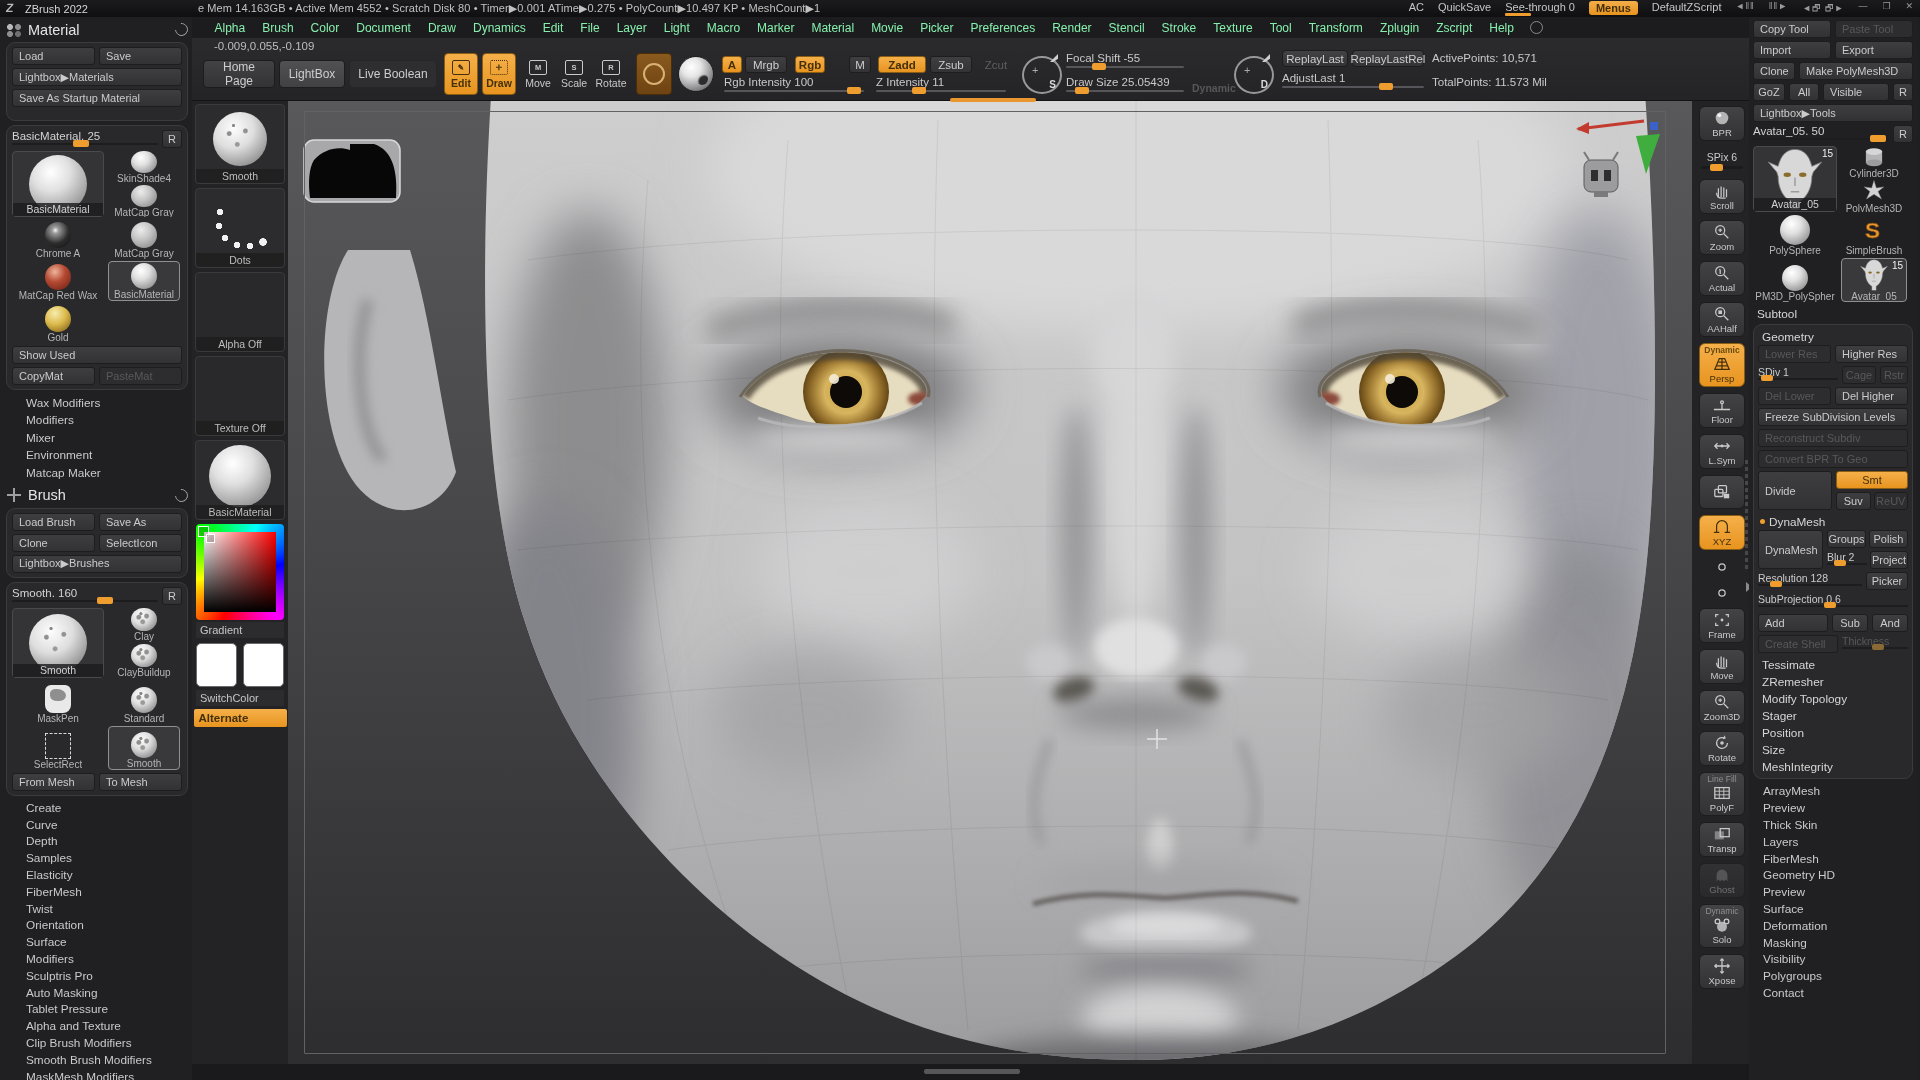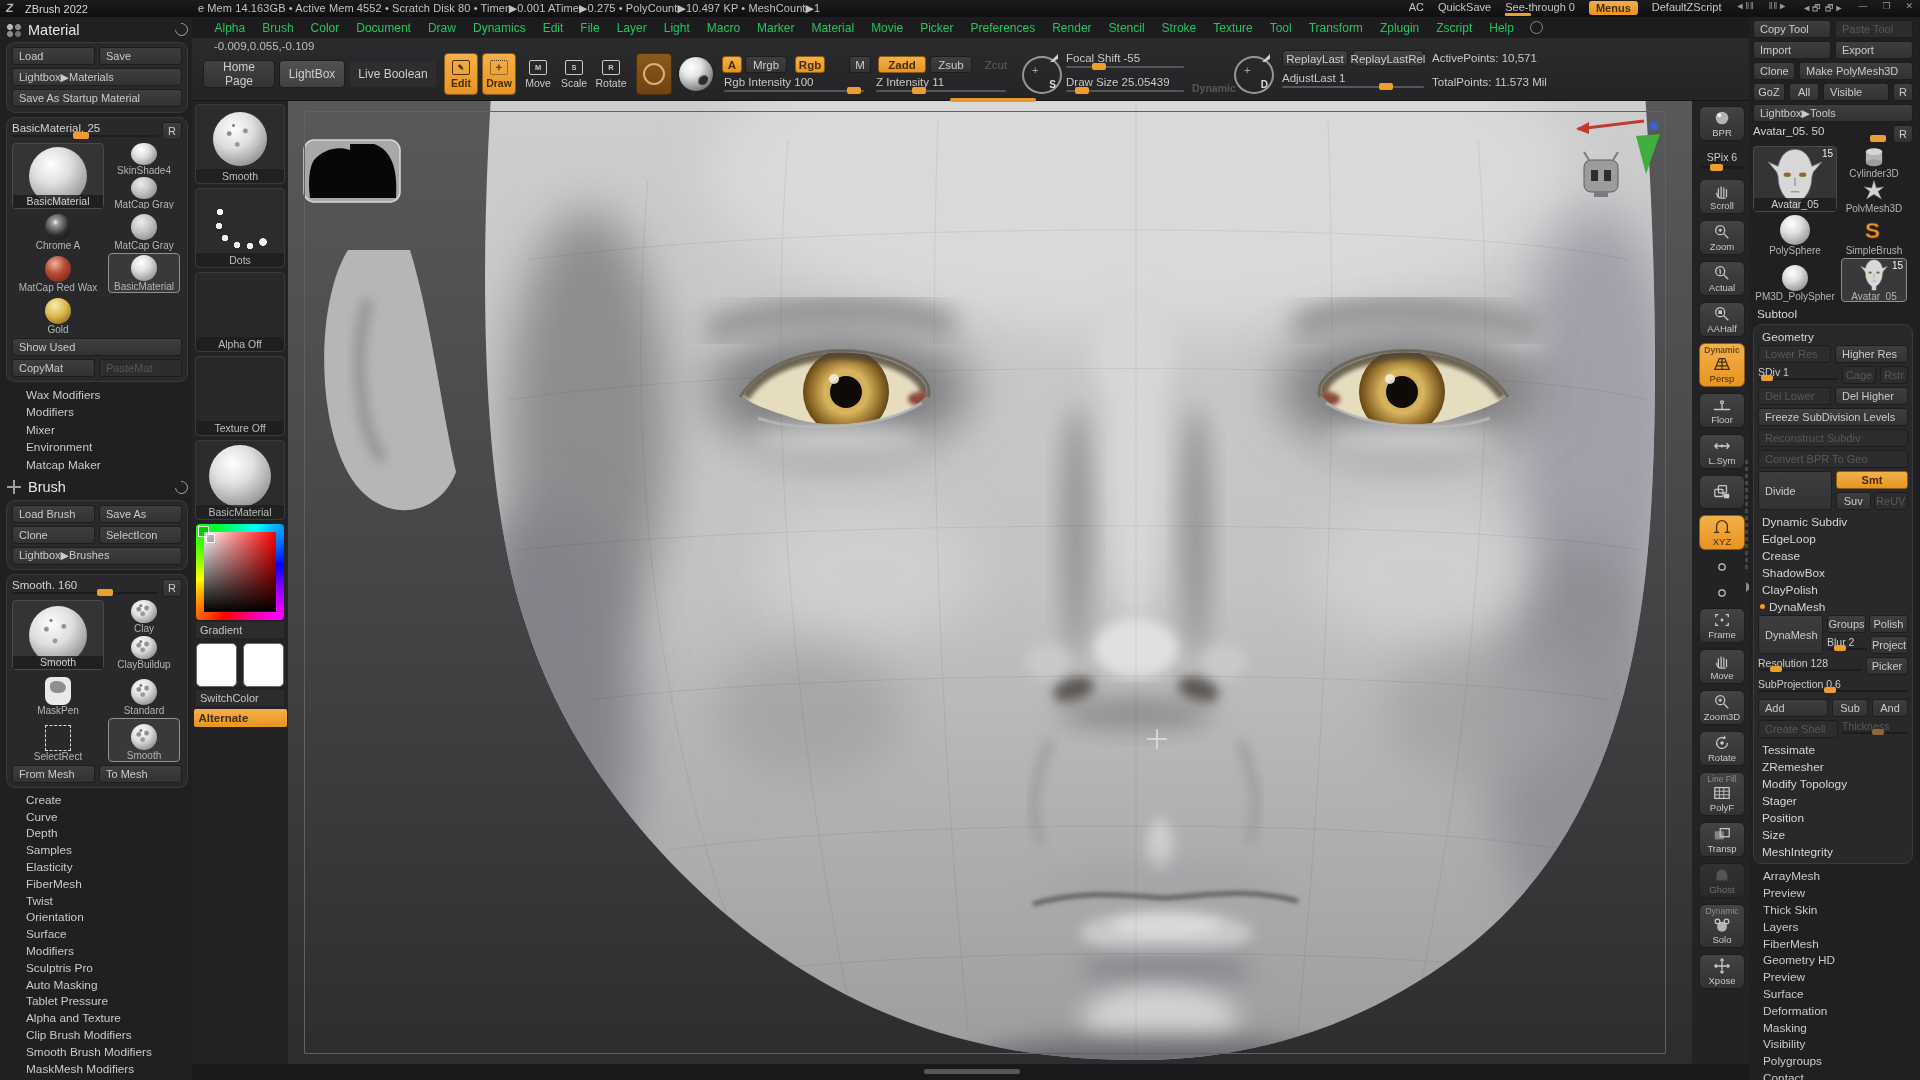--- a/index.html
+++ b/index.html
@@ -13,21 +13,21 @@
   #stats{color:#c2c2c2;letter-spacing:.1px}
   #tb-right{margin-left:auto;display:flex;align-items:flex-start;gap:14px;padding-right:6px}
   .tb-item{color:#c6c6c6}
   .tb-menus{background:linear-gradient(#f3ae49,#e8941f);color:#432f09;border-radius:3px;padding:1px 7px;font-weight:bold}
   .tb-see{position:relative}
   .tb-see::after{content:"";position:absolute;left:0;bottom:-3px;width:26px;height:3px;background:#ef9d2e;border-radius:1px}
   .winico{color:#9a9a9a;font-size:9px;letter-spacing:1px}
   
   #menubar{position:absolute;top:17px;left:192px;right:168px;height:21px;background:#1c1c1e;
            border-bottom:1px solid #101012;display:flex;align-items:center;padding-left:14px;z-index:40}
-  .menu-item{padding:0 8.5px;font-size:12px;color:#22c55e;white-space:nowrap}
+  .menu-item{padding:0 8.5px;font-size:12px;color:#86efac;white-space:nowrap}
   #menu-ring{width:11px;height:11px;border:1.5px solid #8a8a8c;border-radius:50%;margin-left:8px}
   
   #topshelf{position:absolute;top:38px;left:192px;right:168px;height:62px;background:linear-gradient(#2b2b2d,#242426);
             border-bottom:1px solid #141416;z-index:40}
   .sh-coords{position:absolute;left:22px;top:2px;font-size:11.5px;color:#bdbdbd}
   .sbtn{position:absolute;display:flex;align-items:center;justify-content:center;border-radius:4px;
         background:linear-gradient(#424244,#333335);border:1px solid #1c1c1e;color:#cdcdcd;font-size:12px;cursor:pointer}
   .sbtn.mid{background:linear-gradient(#515154,#414144)}
   .sbtn.flat{background:#2e2e30;border-color:#26262a}
   .sbtn.orange,.on-btn{background:linear-gradient(#f5b04a,#e8941f)!important;color:#432f09!important;border-color:#8a5d14!important;font-weight:bold}
@@ -68,21 +68,21 @@
   .plusico::before{content:"";position:absolute;left:7px;top:0;width:2px;height:14px;background:#9f9f9f}
   .plusico::after{content:"";position:absolute;left:1px;top:6px;width:14px;height:2px;background:#9f9f9f}
   .refresh{margin-left:auto;width:11px;height:11px;border:1.5px solid #9a9a9a;border-radius:50%;
            border-left-color:transparent;transform:rotate(40deg)}
   .group{background:#29292b;border:1px solid #3b3b3d;border-radius:9px;padding:4px 5px;margin:2px 0 4px 0}
   .grow{display:flex;gap:4px;margin-bottom:3px}
   .tbtn{flex:1;height:18px;background:linear-gradient(#3e3e40,#323234);border:1px solid #1d1d1f;border-radius:3px;
         color:#cbcbcb;font-size:11px;display:flex;align-items:center;padding:0 6px;white-space:nowrap;overflow:hidden;cursor:pointer}
   .tbtn.c{justify-content:center;padding:0 2px}
   .tbtn.dim{color:#585858;background:#2d2d2f}
-  .tbtn.on{background:linear-gradient(#f5b04a,#e8941f);color:#432f09;border-color:#8a5d14;font-weight:bold}
+  .tbtn.on{background:linear-gradient(#f5b04a,#e8941f);color:#432f09;border-color:#8a5d14;font-weight:normal}
   .rbtn{flex:0 0 20px}
   .pslider{flex:1;position:relative;height:18px}
   .pslider .lab{font-size:11.5px;color:#d2d2d2;white-space:nowrap;overflow:hidden}
   .pslider .track{height:2px;background:#1d1d1f;border-radius:1px;position:relative;margin-top:1px}
   .pslider .hd{position:absolute;top:-3px;width:16px;height:7px;background:#ef9d2e;border-radius:2px;left:var(--p)}
   .pslider.dim .lab{color:#585858}.pslider.dim .hd{background:#8a6a34}
   .seclist{margin:1px 0 3px 0}
   .secitem{height:17.5px;display:flex;align-items:center;padding-left:20px;font-size:11.8px;color:#cacaca;cursor:pointer}
   .secitem.tight{height:16.8px}
   .subhead{height:17px;display:flex;align-items:center;font-size:11.8px;color:#d6d6d6;padding-left:4px;cursor:pointer}
@@ -413,21 +413,21 @@
     <span class="refresh"></span>
   </div>
   <div class="group">
     <div class="grow">
       <button class="tbtn">Load</button>
       <button class="tbtn">Save</button>
     </div>
     <div class="grow">
         <button class="tbtn">Lightbox▶Materials</button>
       </div>
-    <div class="grow" style="margin-bottom:1px">
+    <div class="grow" style="margin-bottom:9px">
         <button class="tbtn">Save As Startup Material</button>
       </div>
   </div>
   <div class="group">
     <div class="grow">
       <div class="pslider">
         <div class="lab">BasicMaterial. 25</div>
         <div class="track">
             <div class="hd" style="--p:42%"></div>
           </div>
@@ -1101,38 +1101,20 @@
     <div class="grow">
       <button class="tbtn" style="flex:1;height:39px">Divide</button>
       <div style="flex:0 0 72px;display:flex;flex-direction:column;gap:3px">
         <button class="tbtn on c">Smt</button>
         <div style="display:flex;gap:3px">
           <button class="tbtn c">Suv</button>
           <button class="tbtn c dim">ReUV</button>
         </div>
       </div>
     </div>
-    <div>
-
-    <div class="subhead">
-          <span>Dynamic Subdiv</span>
-        </div>
-        <div class="subhead">
-          <span>EdgeLoop</span>
-        </div>
-        <div class="subhead">
-          <span>Crease</span>
-        </div>
-        <div class="subhead">
-          <span>ShadowBox</span>
-        </div>
-        <div class="subhead">
-          <span>ClayPolish</span>
-        </div>
-      </div>
     <div class="subhead bullet">DynaMesh</div>
     <div class="grow">
       <button class="tbtn" style="flex:1;height:39px">DynaMesh</button>
       <div style="flex:0 0 78px;display:flex;flex-direction:column;gap:3px">
         <div style="display:flex;gap:3px">
           <button class="tbtn c">Groups</button>
           <button class="tbtn c">Polish</button>
         </div>
         <div style="display:flex;gap:3px">
           <div class="geo-mini">

